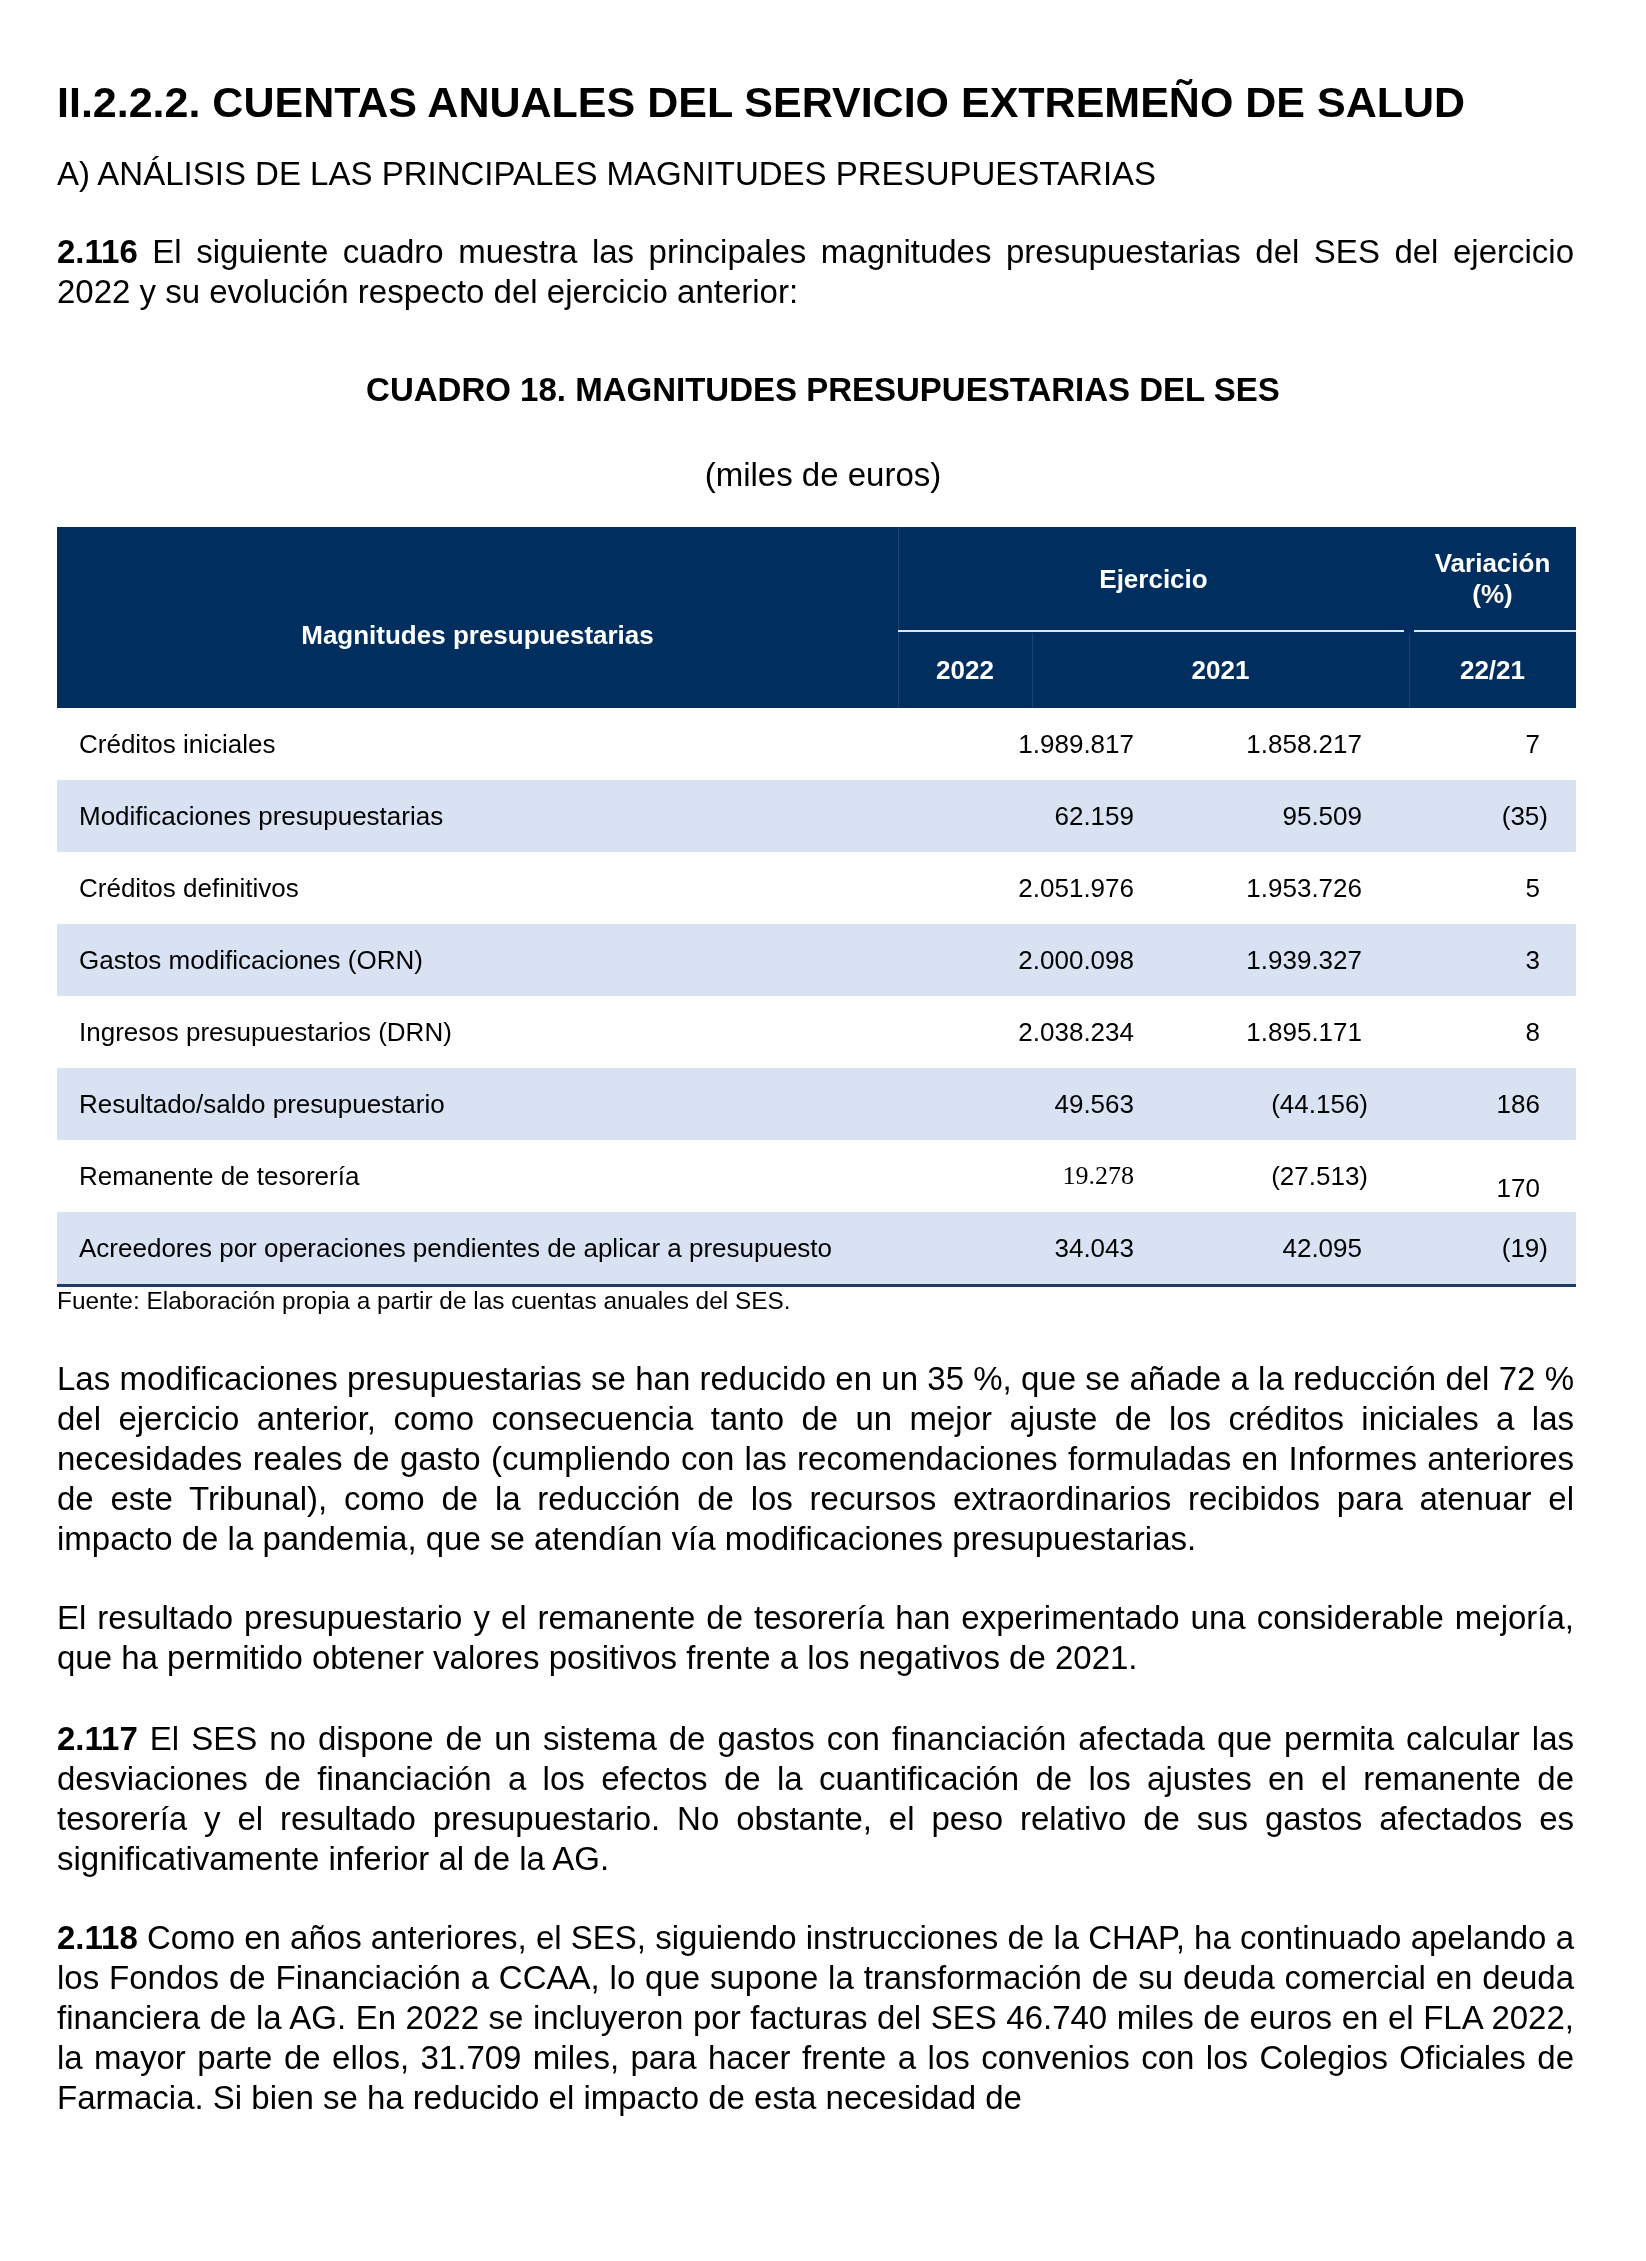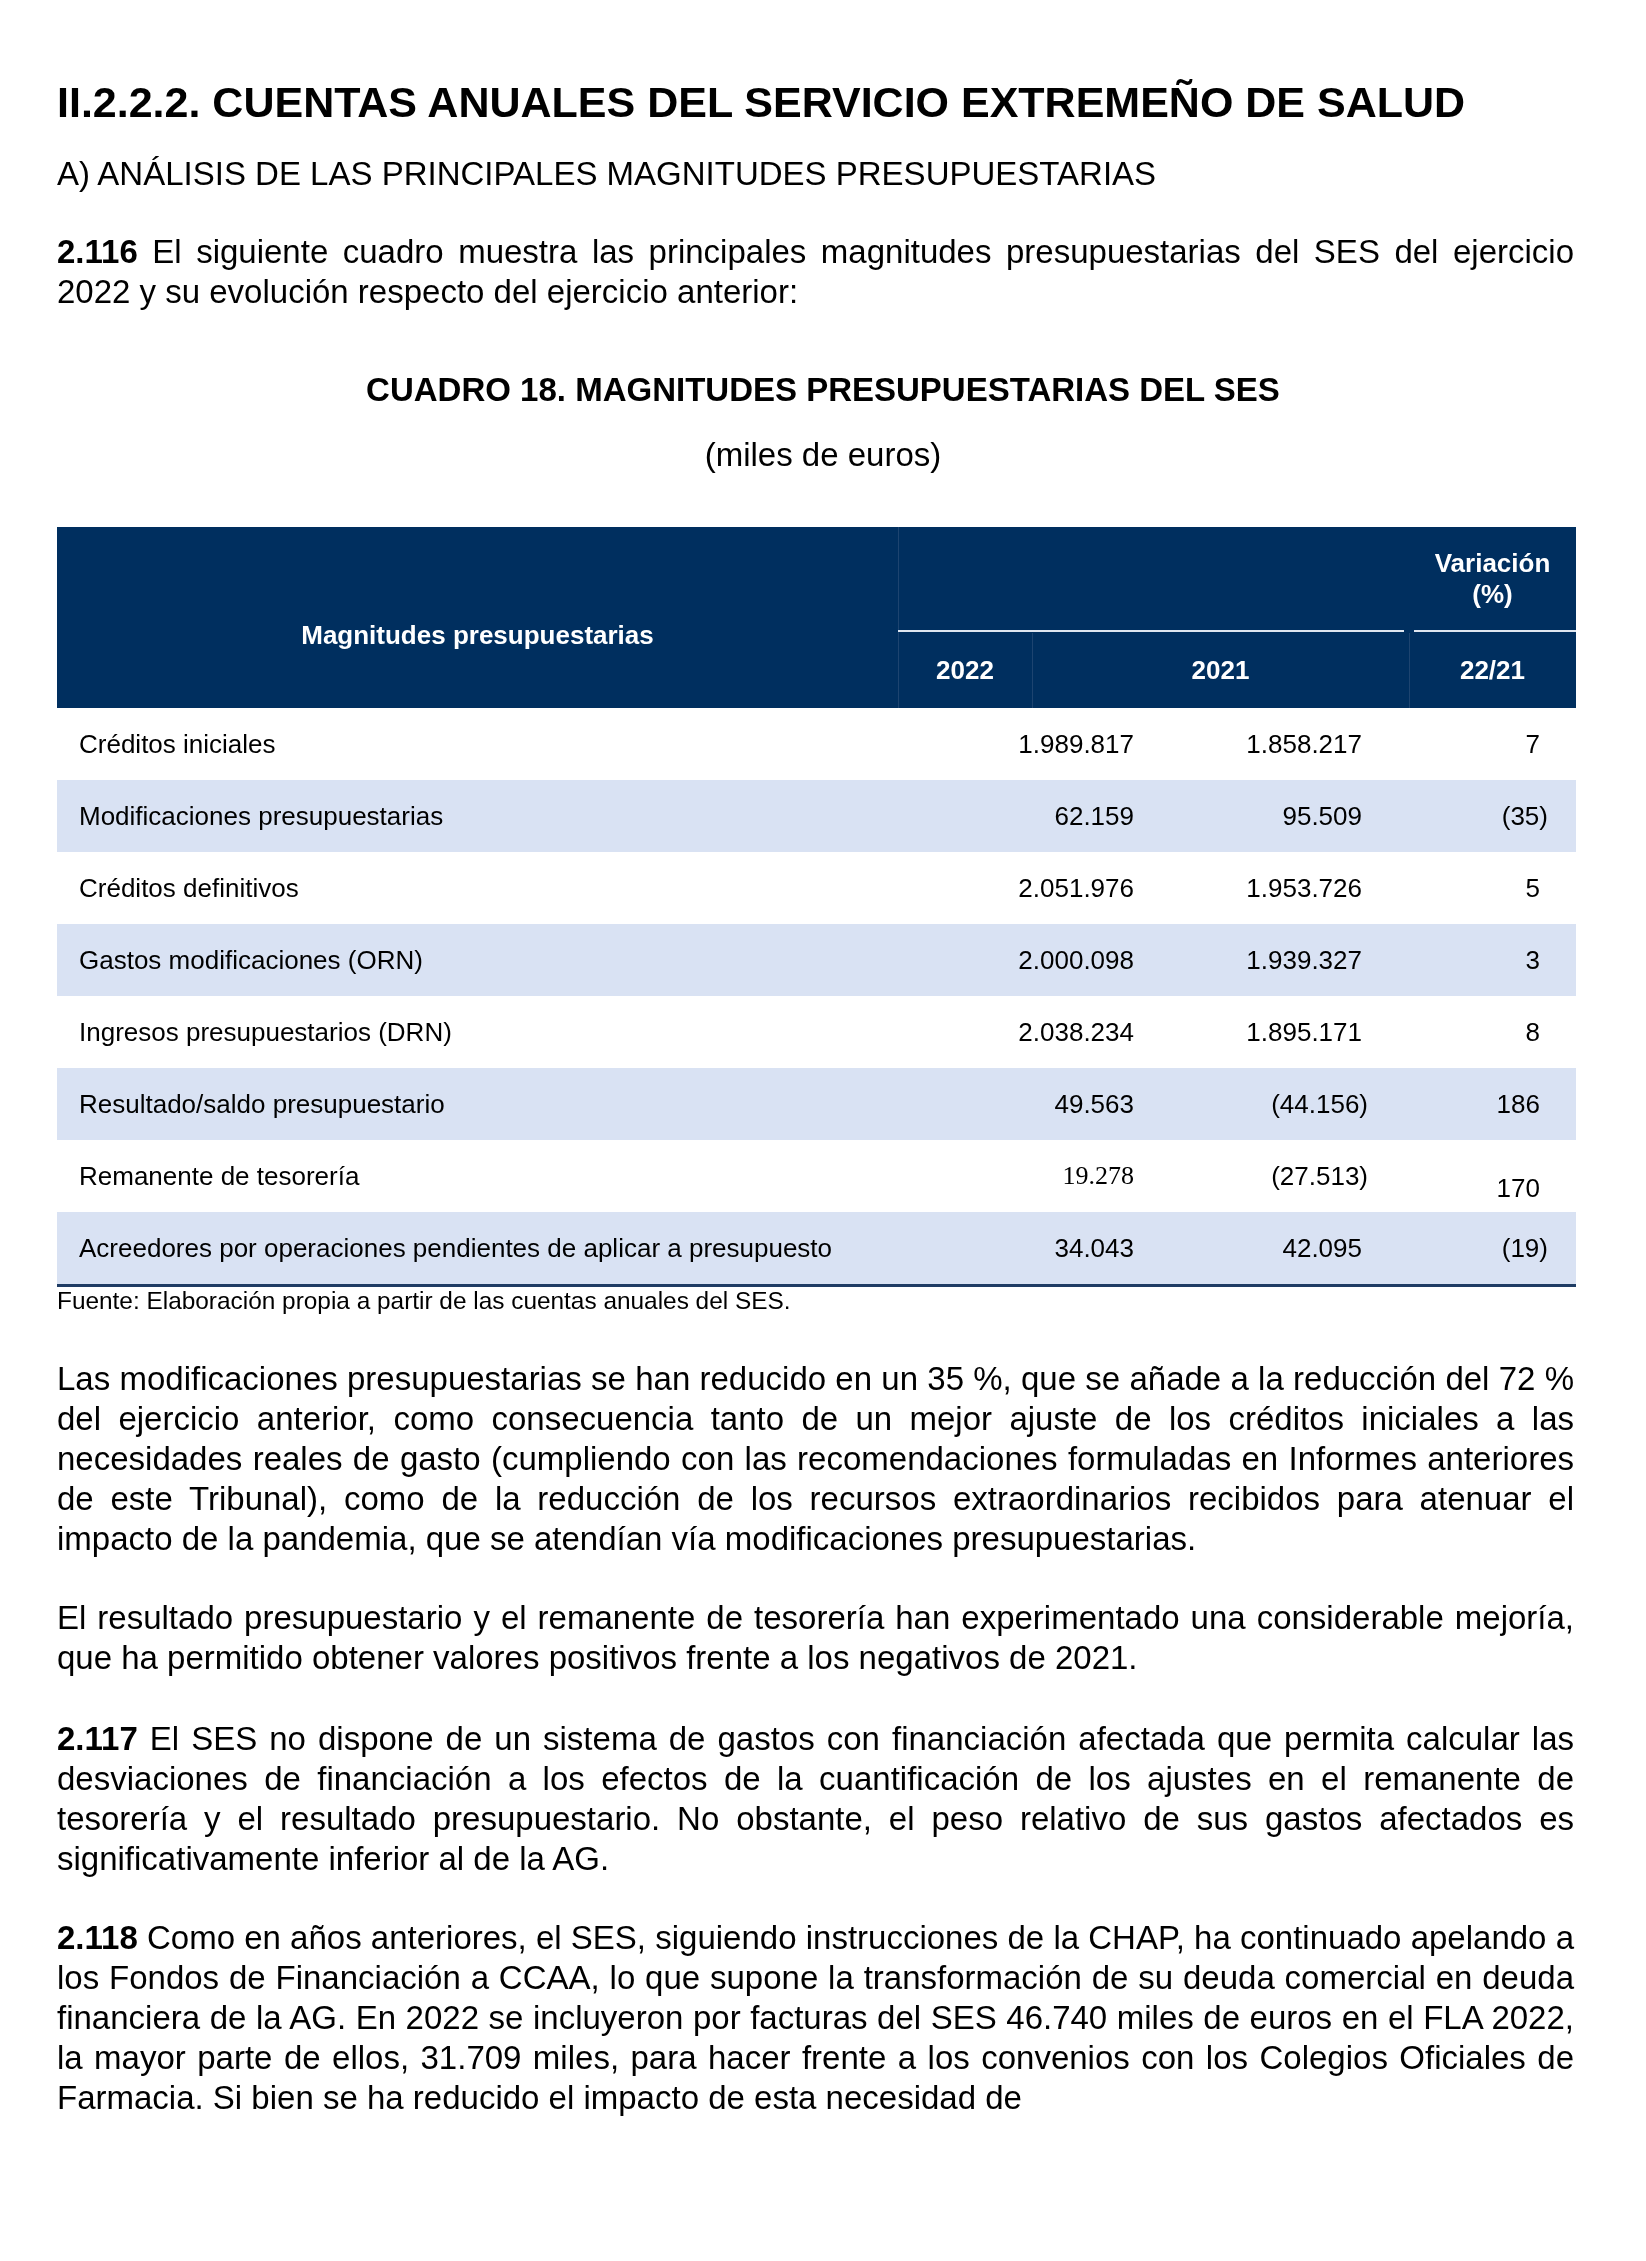--- a/index.html
+++ b/index.html
@@ -4,21 +4,21 @@
 <style>
   html,body{margin:0;padding:0;background:#ffffff;}
   body{width:1646px;height:2261px;position:relative;overflow:hidden;
        font-family:"Liberation Sans", sans-serif;color:#000;}
   .abs{position:absolute;}
   .h1{left:57px;top:78px;font-size:43px;letter-spacing:0px;font-weight:bold;}
   .h2{left:57px;top:155px;font-size:33px;}
   .para{left:57px;width:1517px;font-size:33px;line-height:40px;text-align:justify;}
   .para b{font-weight:bold;}
   .ctitle{left:0;width:1646px;top:371px;text-align:center;font-size:33px;font-weight:bold;}
-  .csub{left:0;width:1646px;top:436px;text-align:center;font-size:33px;}
+  .csub{left:0;width:1646px;top:456px;text-align:center;font-size:33px;}
   .tbl{left:57px;top:527px;width:1519px;}
   .hdr{position:relative;height:181px;background:#002f5f;color:#fff;font-weight:bold;}
   .hdr .cell{position:absolute;display:flex;align-items:center;justify-content:center;text-align:center;font-size:26px;line-height:31px;}
   .hdr .line{position:absolute;height:2.4px;background:#dfe6f0;}
   .hdr .vsep{position:absolute;width:0.8px;background:#1d4470;}
   .row{height:72px;display:flex;align-items:center;font-size:26px;}
   .row.alt{background:#d9e2f3;}
   .row .c0{width:841px;padding-left:22px;box-sizing:border-box;}
   .row .num{text-align:right;box-sizing:border-box;}
   .bottom-line{height:3.3px;background:#1f3c64;}
@@ -32,20 +32,21 @@
 
 <div class="abs para" style="top:232px;"><b>2.116</b><span> El siguiente cuadro muestra las principales magnitudes presupuestarias del SES del ejercicio 2022 y su evolución respecto del ejercicio anterior:</span></div>
 
 <div class="abs ctitle">CUADRO 18. MAGNITUDES PRESUPUESTARIAS DEL SES</div>
 <div class="abs csub">(miles de euros)</div>
 
 <div class="abs tbl">
   <div class="hdr">
     <div class="cell" style="left:0;top:0;width:841px;height:181px;padding-top:36px;box-sizing:border-box;">Magnitudes presupuestarias</div>
     <div class="vsep" style="left:841px;top:0;height:181px;"></div>
+    <div class="cell" style="left:841px;top:0;width:511px;height:104px;">Ejercicio</div>
     <div class="cell" style="left:1352px;top:0;width:167px;height:104px;padding:0 16.3px;box-sizing:border-box;">Variación (%)</div>
     <div class="line" style="left:841px;top:103px;width:506px;"></div>
     <div class="line" style="left:1357px;top:103px;width:162px;"></div>
     <div class="cell" style="left:841px;top:106px;width:134px;height:75px;">2022</div>
     <div class="vsep" style="left:975px;top:106px;height:75px;"></div>
     <div class="cell" style="left:975px;top:106px;width:377px;height:75px;">2021</div>
     <div class="vsep" style="left:1352px;top:106px;height:75px;"></div>
     <div class="cell" style="left:1352px;top:106px;width:167px;height:75px;">22/21</div>
   </div>
 

